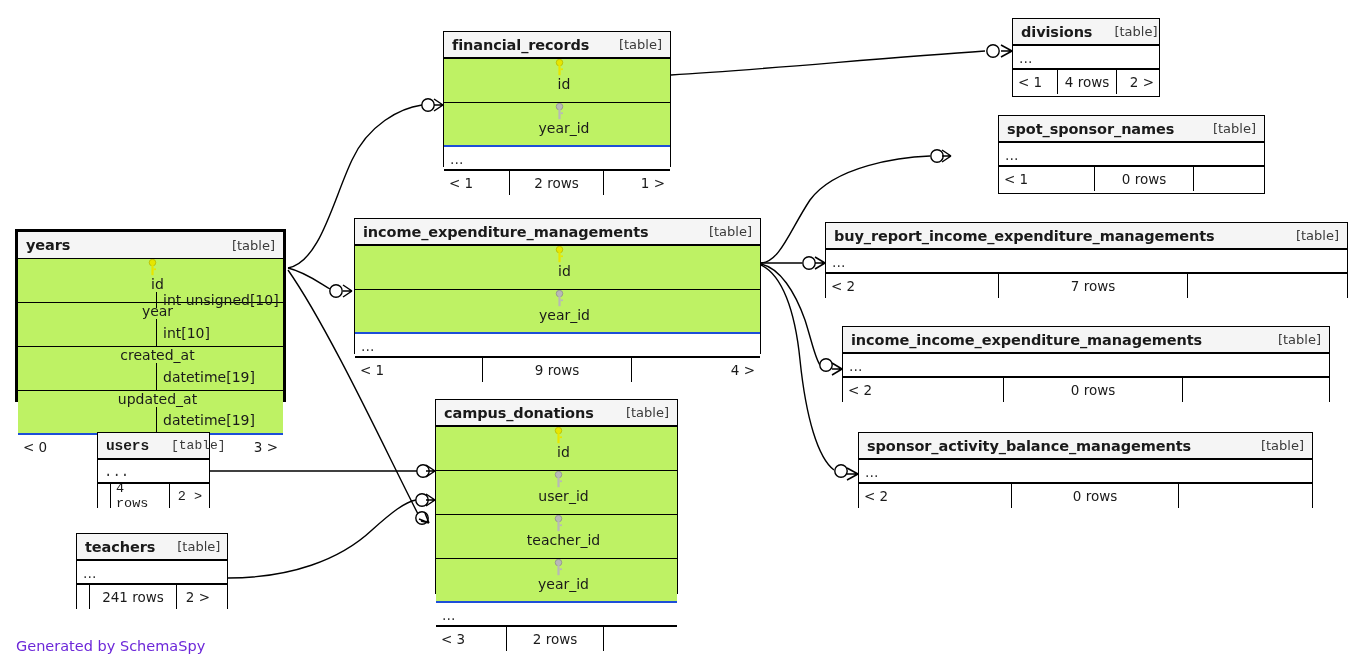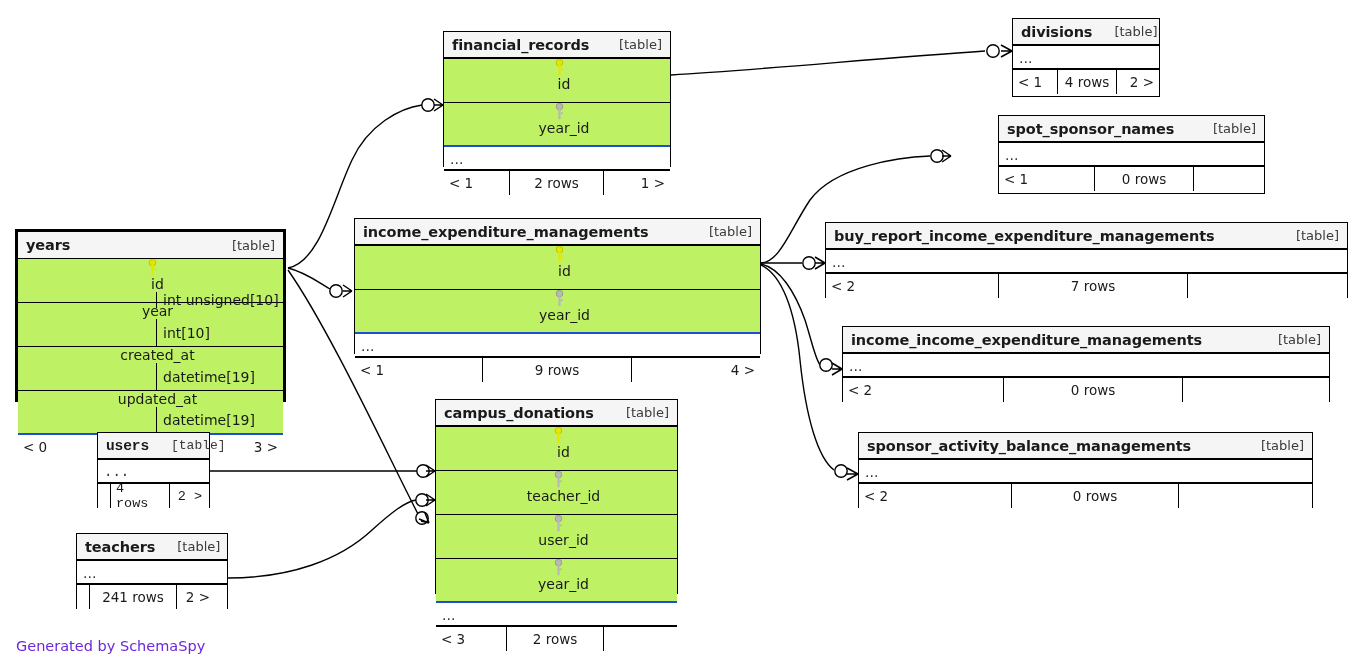--- a/index.html
+++ b/index.html
@@ -412,31 +412,31 @@
       <span class="col-name">id</span>
     </div>
     <div class="col-row">
       <span class="key-cell">
         <svg class="key-icon" width="9" height="17" viewBox="0 0 9 17">
             <circle cx="4.5" cy="3.6" r="3.3" fill="#b8b8b8" stroke="#8a8a8a" stroke-width="0.7"></circle>
             <rect x="3.4" y="5.6" width="2.2" height="10.6" fill="#b8b8b8"></rect>
             <rect x="5.6" y="9.4" width="2.4" height="1.7" fill="#b8b8b8"></rect>
           </svg>
       </span>
-      <span class="col-name">teacher_id</span>
+      <span class="col-name">user_id</span>
     </div>
     <div class="col-row">
       <span class="key-cell">
         <svg class="key-icon" width="9" height="17" viewBox="0 0 9 17">
             <circle cx="4.5" cy="3.6" r="3.3" fill="#b8b8b8" stroke="#8a8a8a" stroke-width="0.7"></circle>
             <rect x="3.4" y="5.6" width="2.2" height="10.6" fill="#b8b8b8"></rect>
             <rect x="5.6" y="9.4" width="2.4" height="1.7" fill="#b8b8b8"></rect>
           </svg>
       </span>
-      <span class="col-name">user_id</span>
+      <span class="col-name">teacher_id</span>
     </div>
     <div class="col-row thick-bottom">
       <span class="key-cell">
         <svg class="key-icon" width="9" height="17" viewBox="0 0 9 17">
             <circle cx="4.5" cy="3.6" r="3.3" fill="#b8b8b8" stroke="#8a8a8a" stroke-width="0.7"></circle>
             <rect x="3.4" y="5.6" width="2.2" height="10.6" fill="#b8b8b8"></rect>
             <rect x="5.6" y="9.4" width="2.4" height="1.7" fill="#b8b8b8"></rect>
           </svg>
       </span>
       <span class="col-name">year_id</span>

